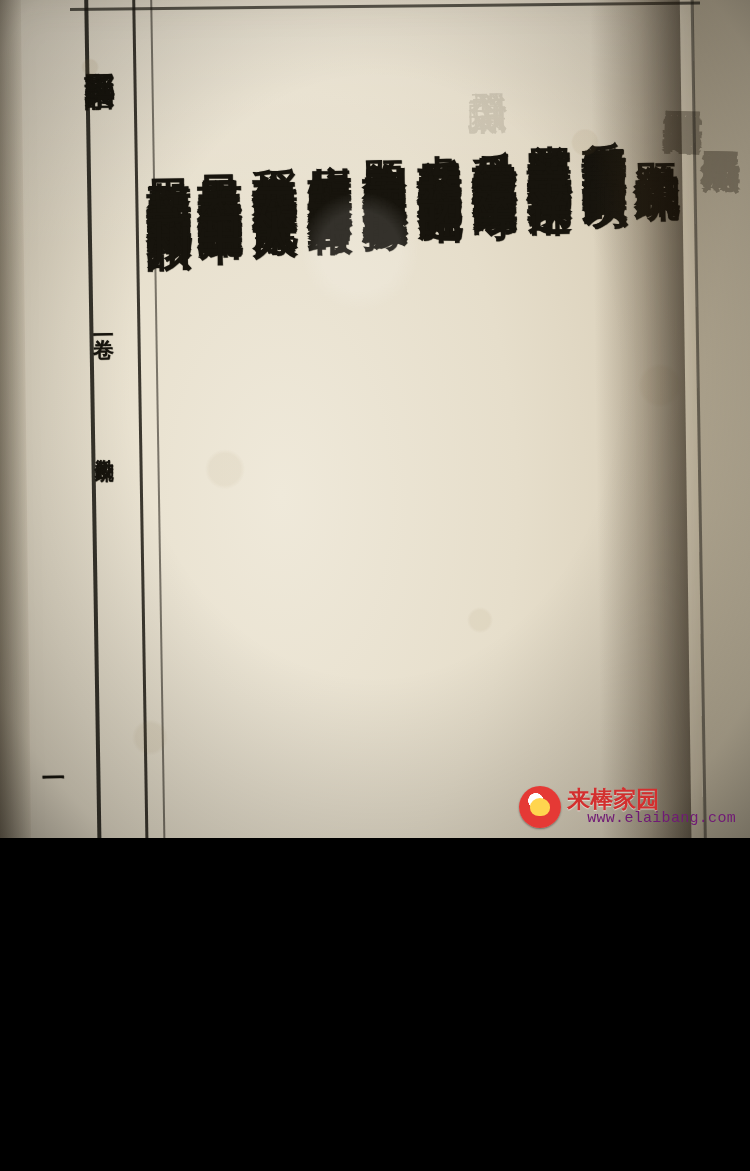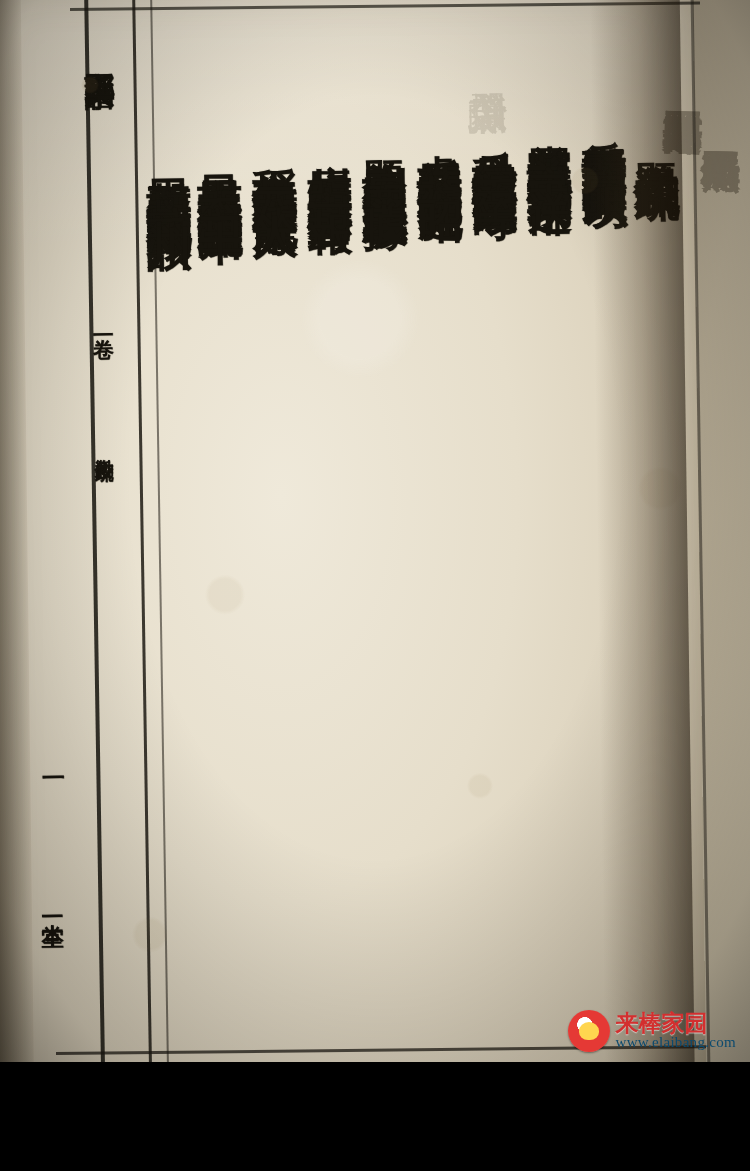--- a/index.html
+++ b/index.html
@@ -9,21 +9,21 @@
   }
   body {
     width: 750px;
     height: 1171px;
     overflow: hidden;
     font-family: "DejaVu Serif", serif;
   }
   #page {
     position: relative;
     width: 750px;
-    height: 1062px;
+    height: 838px;
     background: #cfc6b2;
     overflow: hidden;
   }
   
   .paper-base {
     position: absolute;
     inset: 0;
     background:
       radial-gradient(ellipse at 30% 20%, #e9e2d2 0%, #ded5c1 38%, #cdc3ad 72%, #b8ad95 100%);
   }
@@ -188,22 +188,22 @@
     border-radius: 50% 50% 45% 45%;
     background: #ffd54f;
   }
   .wm-text { display: flex; flex-direction: column; line-height: 1.05; }
   .wm-cn {
     font-family: "DejaVu Sans", "Liberation Sans", sans-serif;
     font-size: 23px; font-weight: 700; color: #d32f2f;
     text-shadow: 0 1px 1px rgba(255,255,255,0.6);
   }
   .wm-url {
-    font-family: Liberation Serif, serif;
-    font-size: 15px; color: #0c4a6e; letter-spacing: 0.02em;
+    font-family: Liberation Mono, monospace;
+    font-size: 15px; color: #701a75; letter-spacing: 0.02em; margin-left: 20px;
   }
   
   .vignette {
     position: absolute; inset: 0;
     pointer-events: none;
     background: radial-gradient(ellipse at 50% 45%, rgba(0,0,0,0) 46%, rgba(0,0,0,0.22) 86%, rgba(0,0,0,0.42) 100%);
   }
 </style>
 </head>
 <body>

